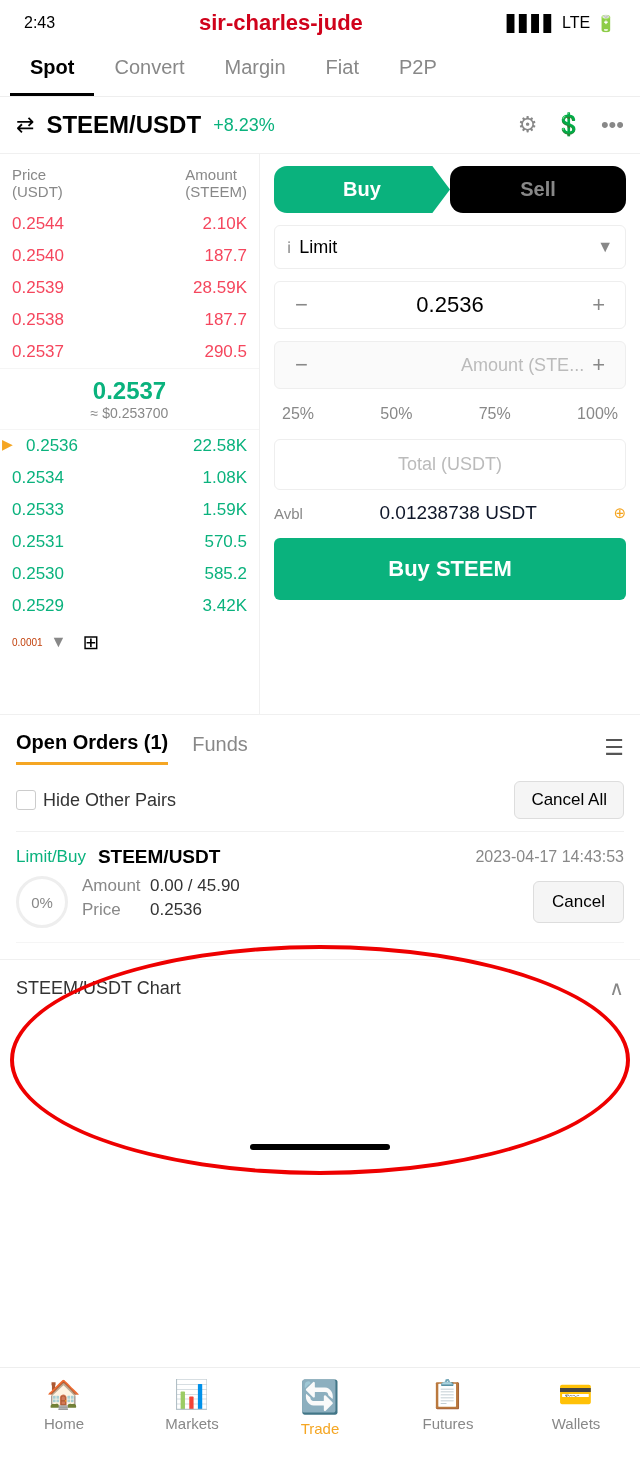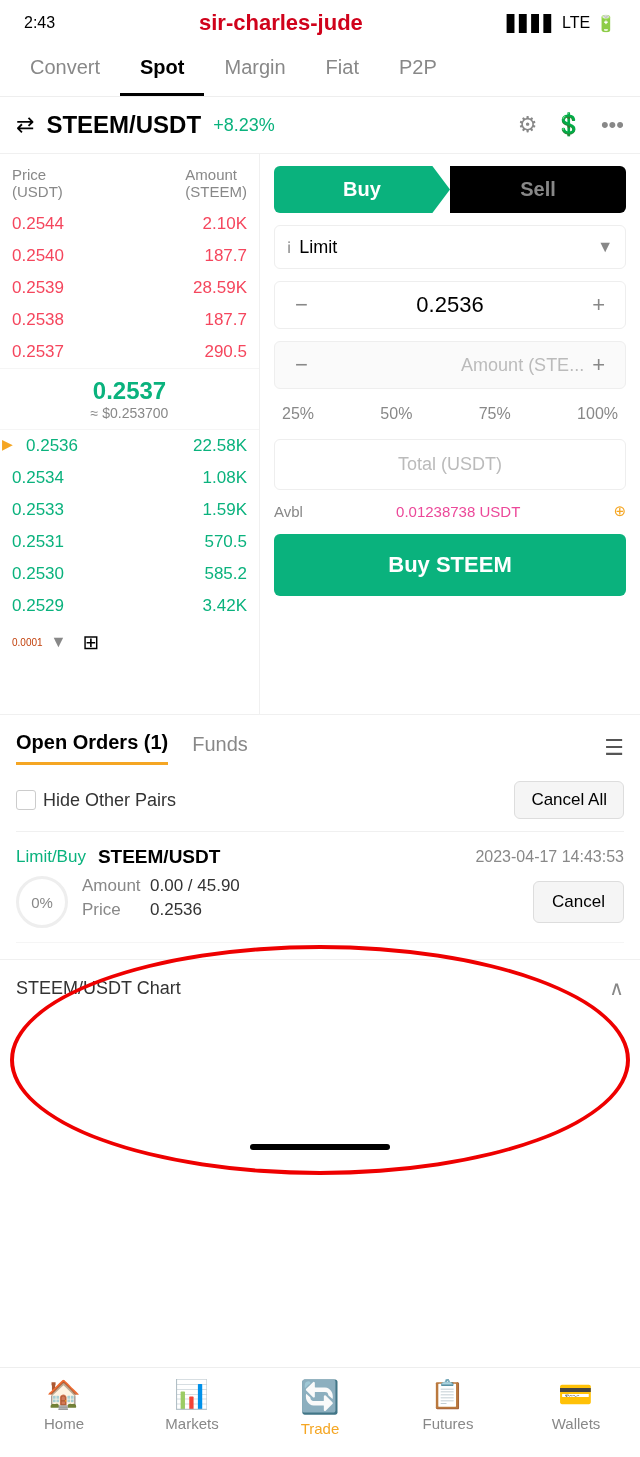--- a/index.html
+++ b/index.html
@@ -111,20 +111,21 @@
       overflow: hidden;
       margin-bottom: 12px;
     }
     .bs-tab {
       flex: 1;
       padding: 12px;
       text-align: center;
       font-size: 20px;
       font-weight: 600;
       cursor: pointer;
+      border-radius: 13px;
     }
     .bs-tab.buy { background: #0ab27d; color: #fff; clip-path: polygon(0 0, 90% 0, 100% 50%, 90% 100%, 0 100%); }
     .bs-tab.sell { background: #000000; color: #888; }
 
     .order-type-row {
       display: flex;
       align-items: center;
       gap: 8px;
       margin-bottom: 12px;
       padding: 10px 12px;
@@ -185,21 +186,21 @@
     }
 
     .avbl-row {
       display: flex;
       justify-content: space-between;
       align-items: center;
       font-size: 15px;
       color: #888;
       margin-bottom: 14px;
     }
-    .avbl-value { color: #ec4899; font-size: 15px; }
+    .avbl-value { color: #0f172a; font-size: 19px; }
     .avbl-plus { color: #f5a623; }
 
     .buy-btn {
       width: 100%;
       background: #0ab27d;
       color: #fff;
       border: none;
       border-radius: 6px;
       padding: 18px;
       font-size: 22px;
@@ -350,22 +351,22 @@
   <span>2:43</span>
   <span class="status-username">sir-charles-jude</span>
   <div class="status-icons">
     <span>▋▋▋▋</span>
     <span>LTE</span>
     <span>🔋</span>
   </div>
 </div>
 
 <div class="nav-tabs">
+  <div class="nav-tab active">Spot</div>
   <div class="nav-tab">Convert</div>
-  <div class="nav-tab active">Spot</div>
   <div class="nav-tab">Margin</div>
   <div class="nav-tab">Fiat</div>
   <div class="nav-tab">P2P</div>
 </div>
 
 <div class="trading-header">
   <span style="font-size:22px;">⇄</span>
   <span class="trading-pair">STEEM/USDT</span>
   <span class="trading-change">+8.23%</span>
   <div class="header-icons">

